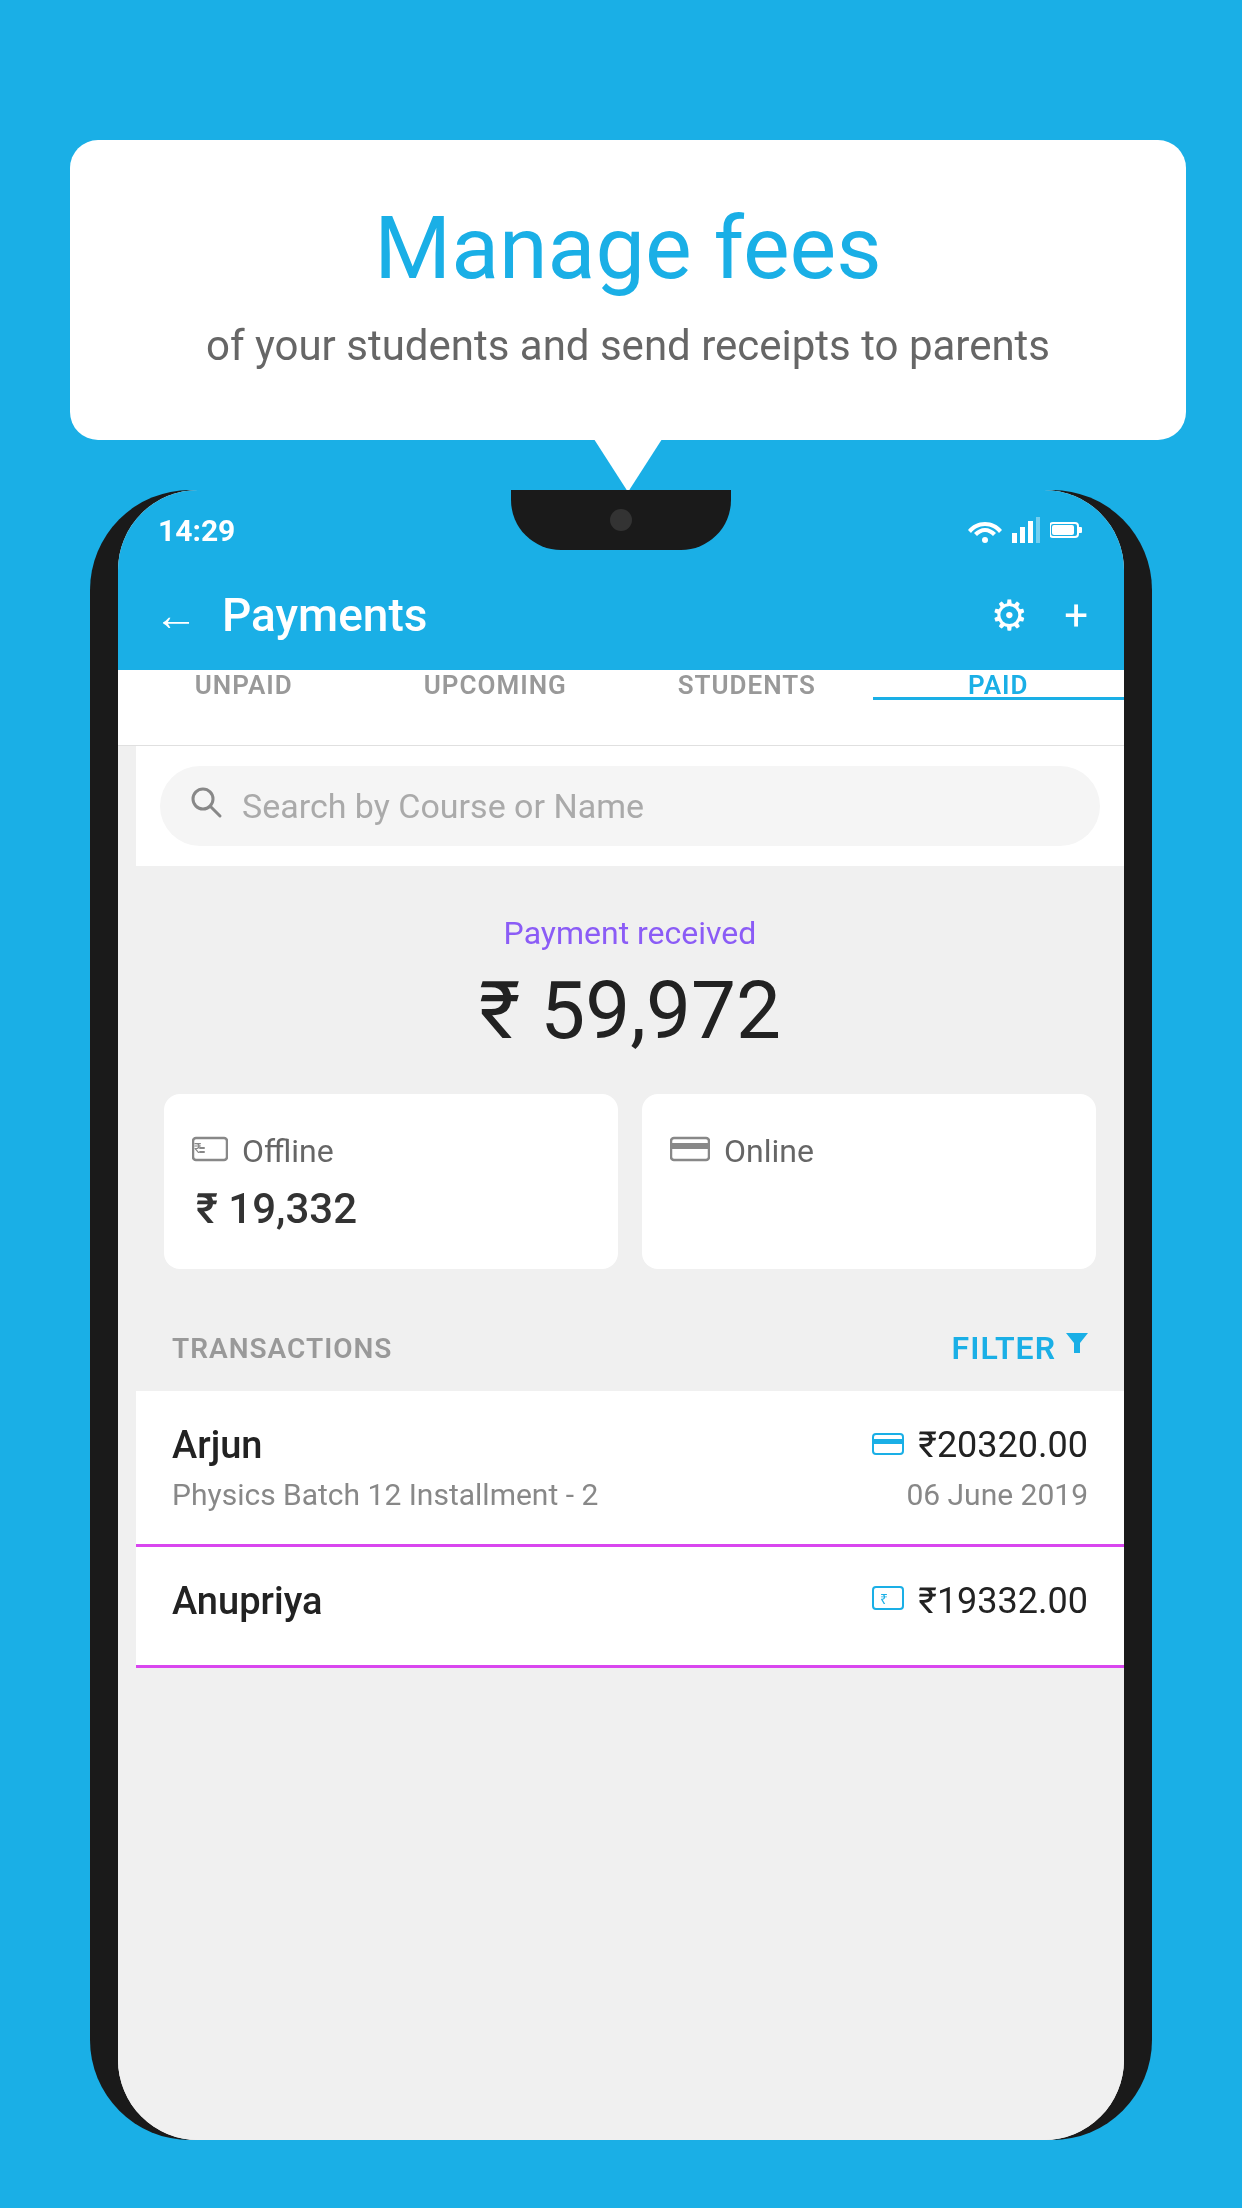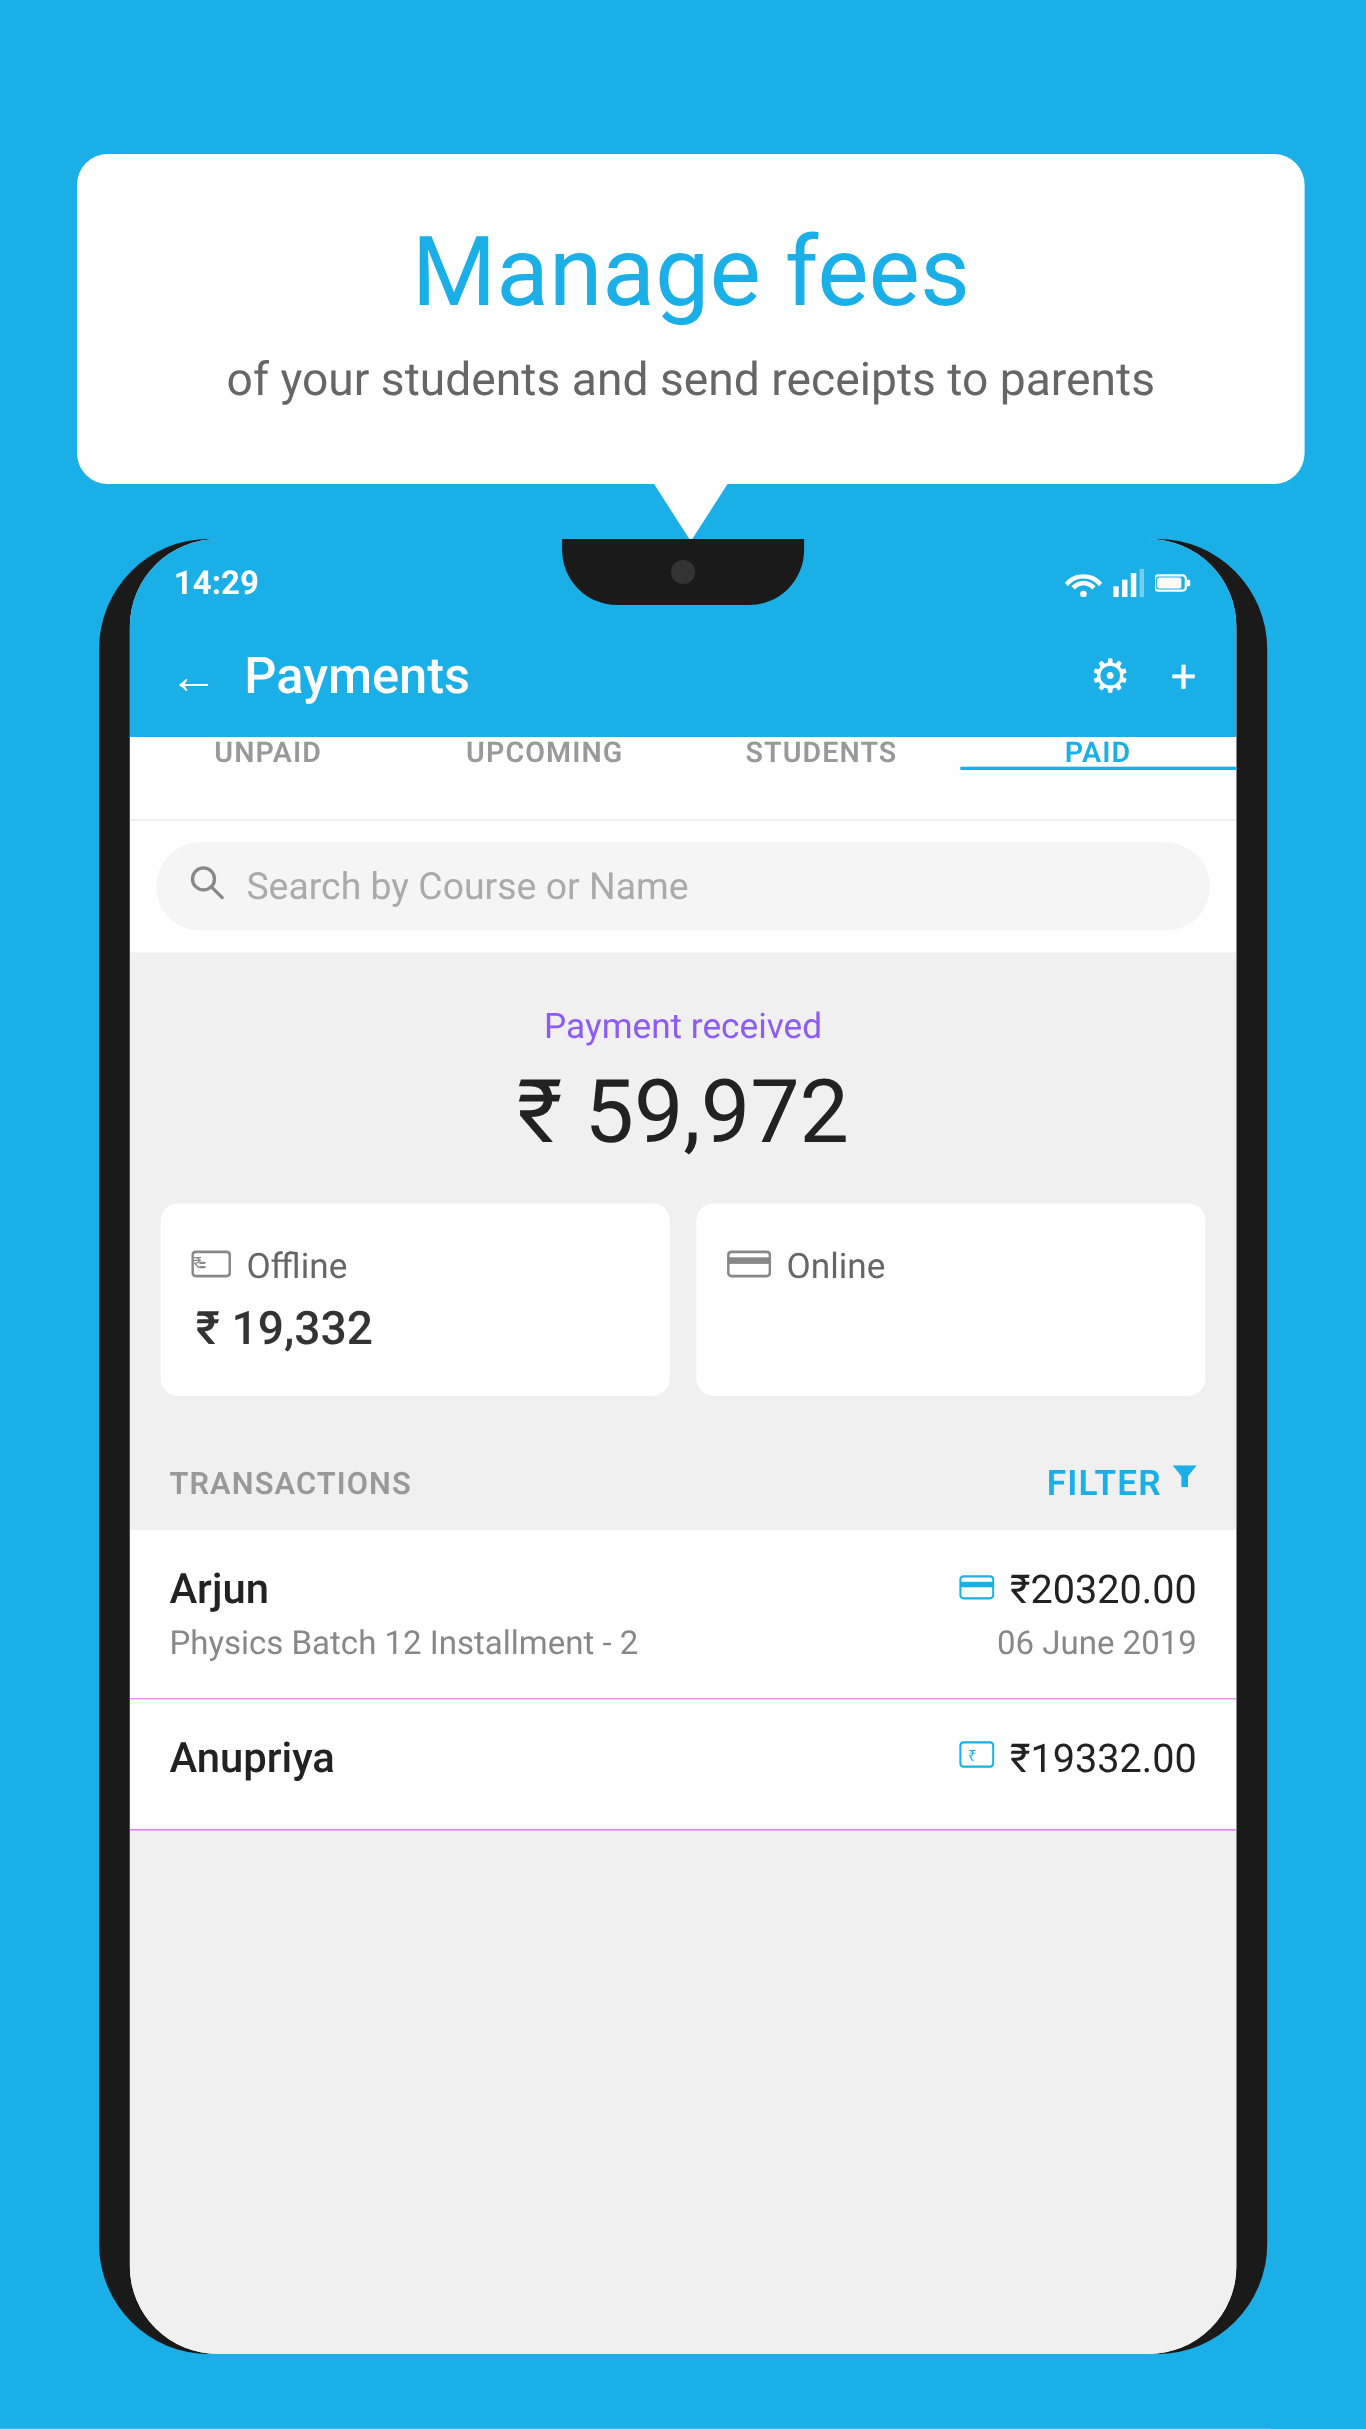--- a/index.html
+++ b/index.html
@@ -206,20 +206,21 @@
       background: #1aafe6;
     }
 
     
     .content-area {
       flex: 1;
       background: #f0f0f0;
       overflow-y: auto;
       display: flex;
       flex-direction: column;
+      padding-left: 18px;
     }
 
     
     .search-container {
       background: white;
       padding: 20px 24px;
     }
 
     .search-bar {
       background: #f5f5f5;
@@ -330,21 +331,21 @@
 
     .filter-icon {
       color: #1aafe6;
       font-size: 26px;
     }
 
     
     .transaction-item {
       background: white;
       padding: 32px 36px;
-      border-bottom: 1px solid #d946ef;
+      border-bottom: 3px solid #d946ef;
     }
 
     .transaction-row-1 {
       display: flex;
       align-items: center;
       justify-content: space-between;
       margin-bottom: 10px;
     }
 
     .transaction-name {

